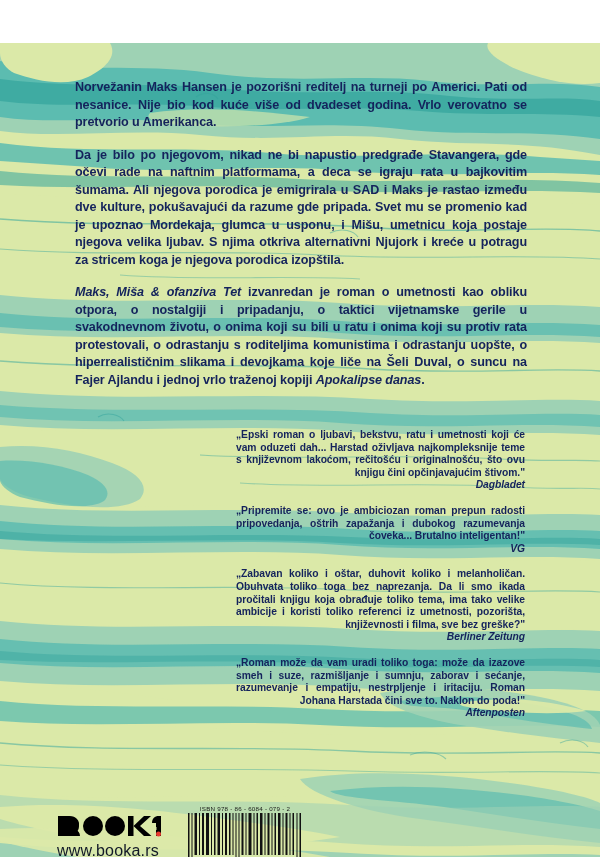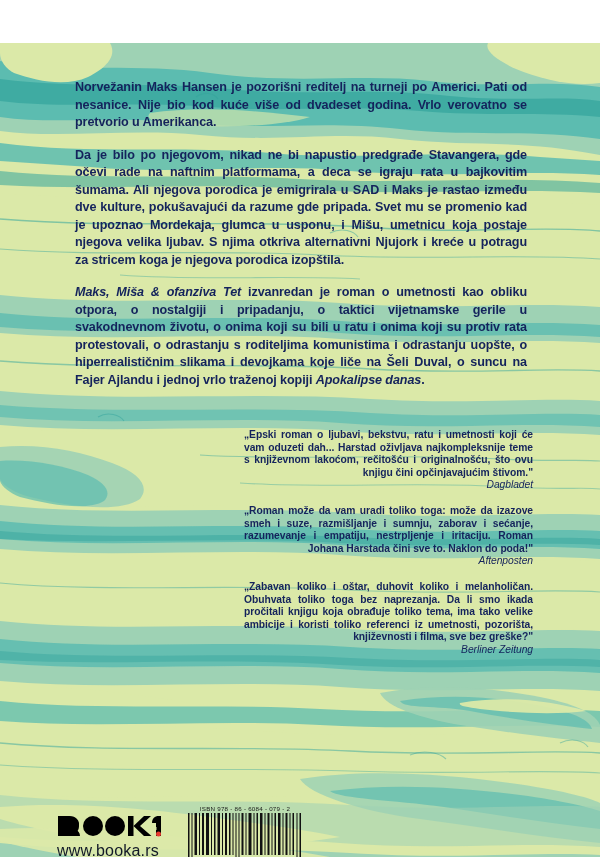--- a/index.html
+++ b/index.html
@@ -46,38 +46,38 @@
   }
   .blurb p {
     margin: 0 0 15px 0;
   }
   .blurb p:last-child { margin-bottom: 0; }
   .blurb i { }
 
   
   .quotes {
     position: absolute;
-    left: 244px;
+    left: 236px;
     top: 386px;
     width: 289px;
     color: #14235c;
     font-size: 10.3px;
     line-height: 12.6px;
     text-align: justify;
     text-align-last: right;
     font-weight: bold;
     letter-spacing: -0.05px;
   }
   .quote-block { margin-bottom: 13px; }
   .quote-block:last-child { margin-bottom: 0; }
   .quote-source {
     display: block;
     text-align: left;
     font-style: italic;
-    font-weight: normal;
+    font-weight: bold;
     margin-top: 0px;
   }
 
   
   .publisher {
     position: absolute;
     left: 57px;
     top: 772px;
   }
   .booka-logo {
@@ -219,26 +219,30 @@
       <p>Da je bilo po njegovom, nikad ne bi napustio predgrađe Stavangera, gde očevi rade na naftnim platformama, a deca se igraju rata u bajkovitim šumama. Ali njegova porodica je emigrirala u SAD i Maks je rastao između dve kulture, pokušavajući da razume gde pripada. Svet mu se promenio kad je upoznao Mordekaja, glumca u usponu, i Mišu, umetnicu koja postaje njegova velika ljubav. S njima otkriva alternativni Njujork i kreće u potragu za stricem koga je njegova porodica izopštila.</p>
       <p><i>Maks, Miša &amp; ofanziva Tet</i><span> izvanredan je roman o umetnosti kao obliku otpora, o nostalgiji i pripadanju, o taktici vijetnamske gerile u svakodnevnom životu, o onima koji su bili u ratu i onima koji su protiv rata protestovali, o odrastanju s roditeljima komunistima i odrastanju uopšte, o hiperrealističnim slikama i devojkama koje liče na Šeli Duval, o suncu na Fajer Ajlandu i jednoj vrlo traženoj kopiji </span><i>Apokalipse danas</i><span>.</span></p>
     </div>
 
     <div class="quotes">
       <div class="quote-block">
         <span>„Epski roman o ljubavi, bekstvu, ratu i umetnosti koji će vam oduzeti dah... Harstad oživljava najkompleksnije teme s književnom lakoćom, rečitošću i originalnošću, što ovu knjigu čini opčinjavajućim štivom."</span>
         <span class="quote-source">Dagbladet</span>
       </div>
       <div class="quote-block">
-        <span>„Roman može da vam uradi toliko toga: može da izazove smeh i suze, razmišljanje i sumnju, zaborav i sećanje, razumevanje i empatiju, nestrpljenje i iritaciju. Roman Johana Harstada čini sve to. Naklon do poda!"</span>
-        <span class="quote-source">Aftenposten</span>
+        <span>„Pripremite se: ovo je ambiciozan roman prepun radosti pripovedanja, oštrih zapažanja i dubokog razumevanja čoveka... Brutalno inteligentan!"</span>
+        <span class="quote-source">VG</span>
       </div>
       <div class="quote-block">
         <span>„Zabavan koliko i oštar, duhovit koliko i melanholičan. Obuhvata toliko toga bez naprezanja. Da li smo ikada pročitali knjigu koja obrađuje toliko tema, ima tako velike ambicije i koristi toliko referenci iz umetnosti, pozorišta, književnosti i filma, sve bez greške?"</span>
         <span class="quote-source">Berliner Zeitung</span>
+      </div>
+      <div class="quote-block">
+        <span>„Roman može da vam uradi toliko toga: može da izazove smeh i suze, razmišljanje i sumnju, zaborav i sećanje, razumevanje i empatiju, nestrpljenje i iritaciju. Roman Johana Harstada čini sve to. Naklon do poda!"</span>
+        <span class="quote-source">Aftenposten</span>
       </div>
     </div>
 
     <div class="publisher">
       <svg class="booka-logo" width="104" height="22" viewBox="0 0 208 44" xmlns="http://www.w3.org/2000/svg">
 
         <path d="M2,2 L24,2 C36,2 44,9 44,18 C44,23 41,27 37,29 C42,31 46,36 46,42 L2,42 Z" fill="#000000"></path>
         <rect x="2" y="2" width="18" height="40" fill="#000000"></rect>
         <path d="M20,2 C34,2 44,10 44,22 C44,34 34,42 20,42 Z" fill="#000000"></path>
 

